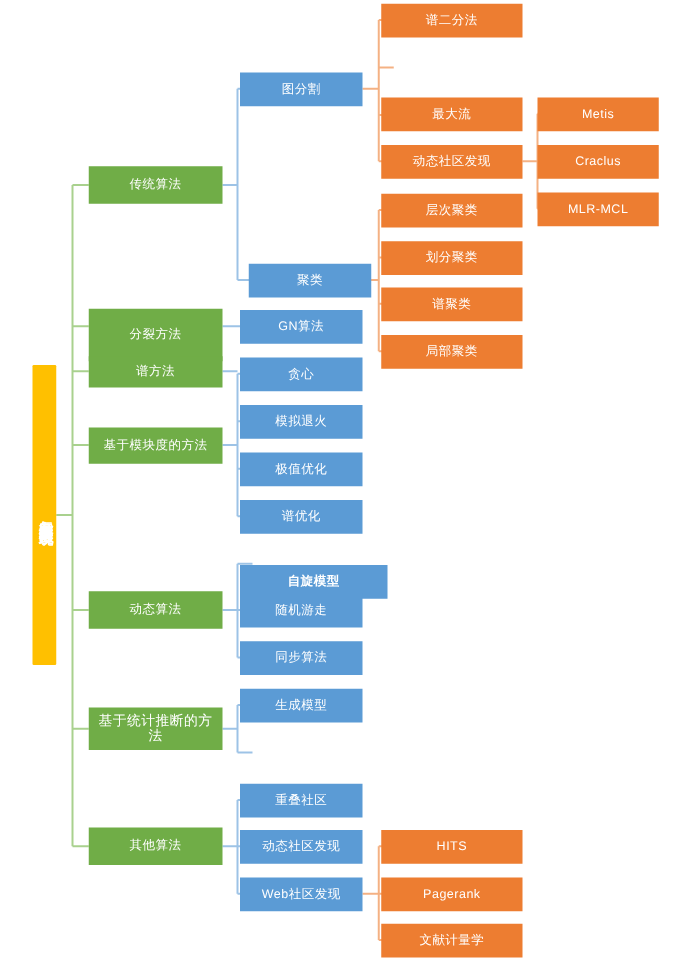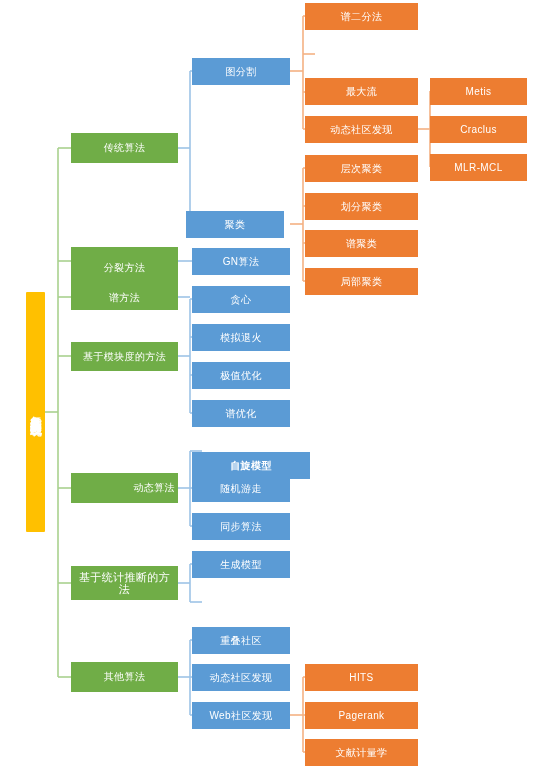--- a/index.html
+++ b/index.html
@@ -123,34 +123,34 @@
   </div>
   <div class="node lvl1" style="left:71px;top:247px;width:107px;height:42px;">
     <span>分裂方法</span>
   </div>
   <div class="node lvl1" style="left:71px;top:285px;width:107px;height:25px;">
     <span>谱方法</span>
   </div>
   <div class="node lvl1" style="left:71px;top:342px;width:107px;height:29px;">
     <span>基于模块度的方法</span>
   </div>
-  <div class="node lvl1" style="left:71px;top:473px;width:107px;height:30px;justify-content:flex-end;">
+  <div class="node lvl1" style="left:71px;top:473px;width:107px;height:30px;">
     <span>动态算法</span>
   </div>
   <div class="node lvl1 two-line" style="left:71px;top:566px;width:107px;height:34px;">
     <span>基于统计推断的方法</span>
   </div>
   <div class="node lvl1" style="left:71px;top:662px;width:107px;height:30px;">
     <span>其他算法</span>
   </div>
 
   <div class="node lvl2" style="left:192px;top:58px;width:98px;height:27px;">
     <span>图分割</span>
   </div>
-  <div class="node lvl2" style="left:186px;top:211px;width:98px;height:27px;">
+  <div class="node lvl2" style="left:199px;top:211px;width:98px;height:27px;">
     <span>聚类</span>
   </div>
   <div class="node lvl2" style="left:192px;top:248px;width:98px;height:27px;">
     <span>GN算法</span>
   </div>
   <div class="node lvl2" style="left:192px;top:286px;width:98px;height:27px;">
     <span>贪心</span>
   </div>
   <div class="node lvl2" style="left:192px;top:324px;width:98px;height:27px;text-align:right;">
     <span>模拟退火</span>

